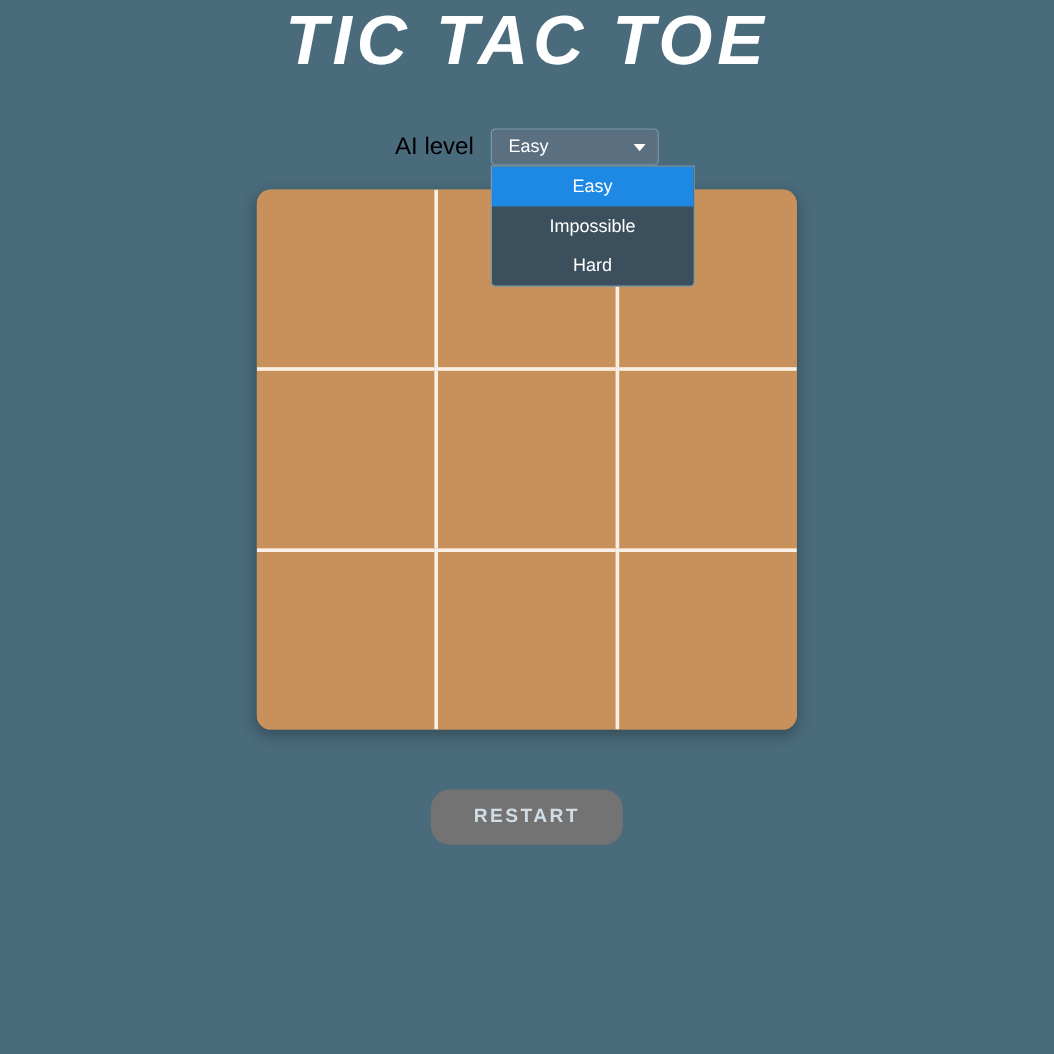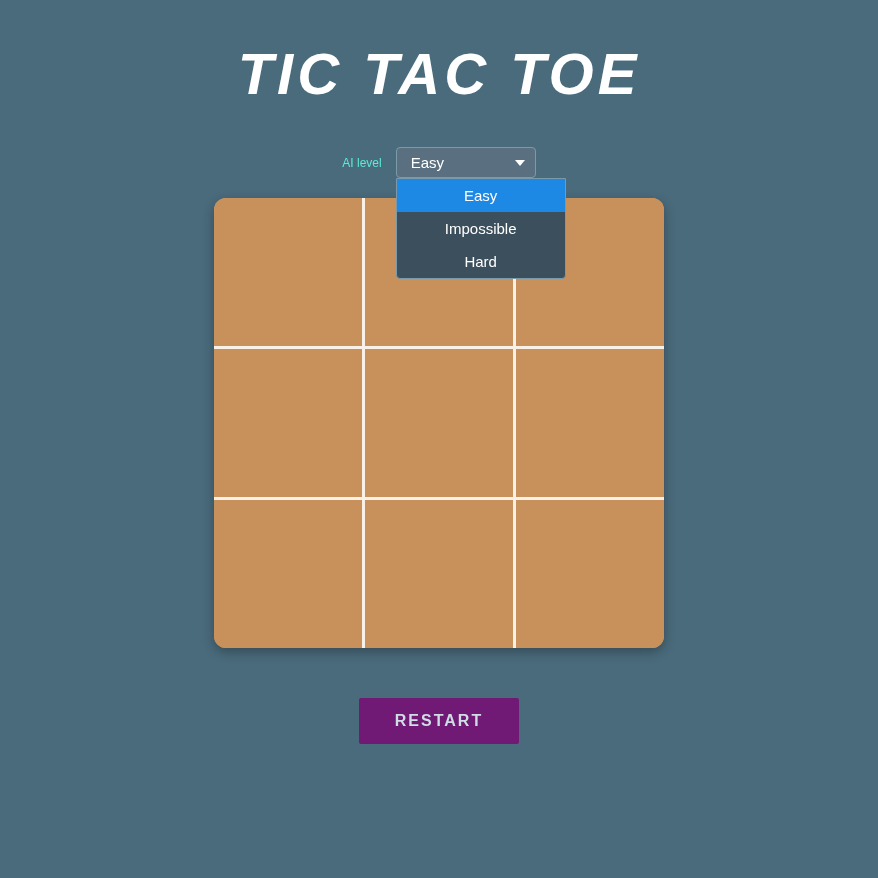--- a/index.html
+++ b/index.html
@@ -14,41 +14,40 @@
       background-color: #4a6b7c;
       display: flex;
       flex-direction: column;
       align-items: center;
       justify-content: flex-start;
       font-family: Arial, sans-serif;
       overflow: hidden;
     }
 
     .title {
-      margin-top: 40px;
       font-size: 58px;
       color: white;
       font-family: 'Comic Sans MS', cursive, sans-serif;
       font-weight: bold;
       letter-spacing: 4px;
       text-transform: uppercase;
       font-style: italic;
     }
 
     .ai-level-container {
       display: flex;
       align-items: center;
       margin-top: 40px;
       position: relative;
       z-index: 10;
     }
 
     .ai-level-label {
-      color: #5eead4;
-      font-size: 12px;
+      color: #000000;
+      font-size: 20px;
       margin-right: 14px;
     }
 
     .dropdown-wrapper {
       position: relative;
       text-align: center;
     }
 
     .dropdown-button {
       background-color: #5a7080;
@@ -124,24 +123,24 @@
       opacity: 0.85;
     }
 
     .grid-divider-v {
       background-color: white;
       opacity: 0.85;
     }
 
     .restart-button {
       margin-top: 50px;
-      background-color: #701a75;
+      background-color: #737373;
       color: #d0dde5;
       border: none;
-      border-radius: 2px;
+      border-radius: 16px;
       padding: 14px 36px;
       font-size: 16px;
       font-weight: bold;
       letter-spacing: 2px;
       cursor: pointer;
     }
   </style>
 </head>
 <body>
 

